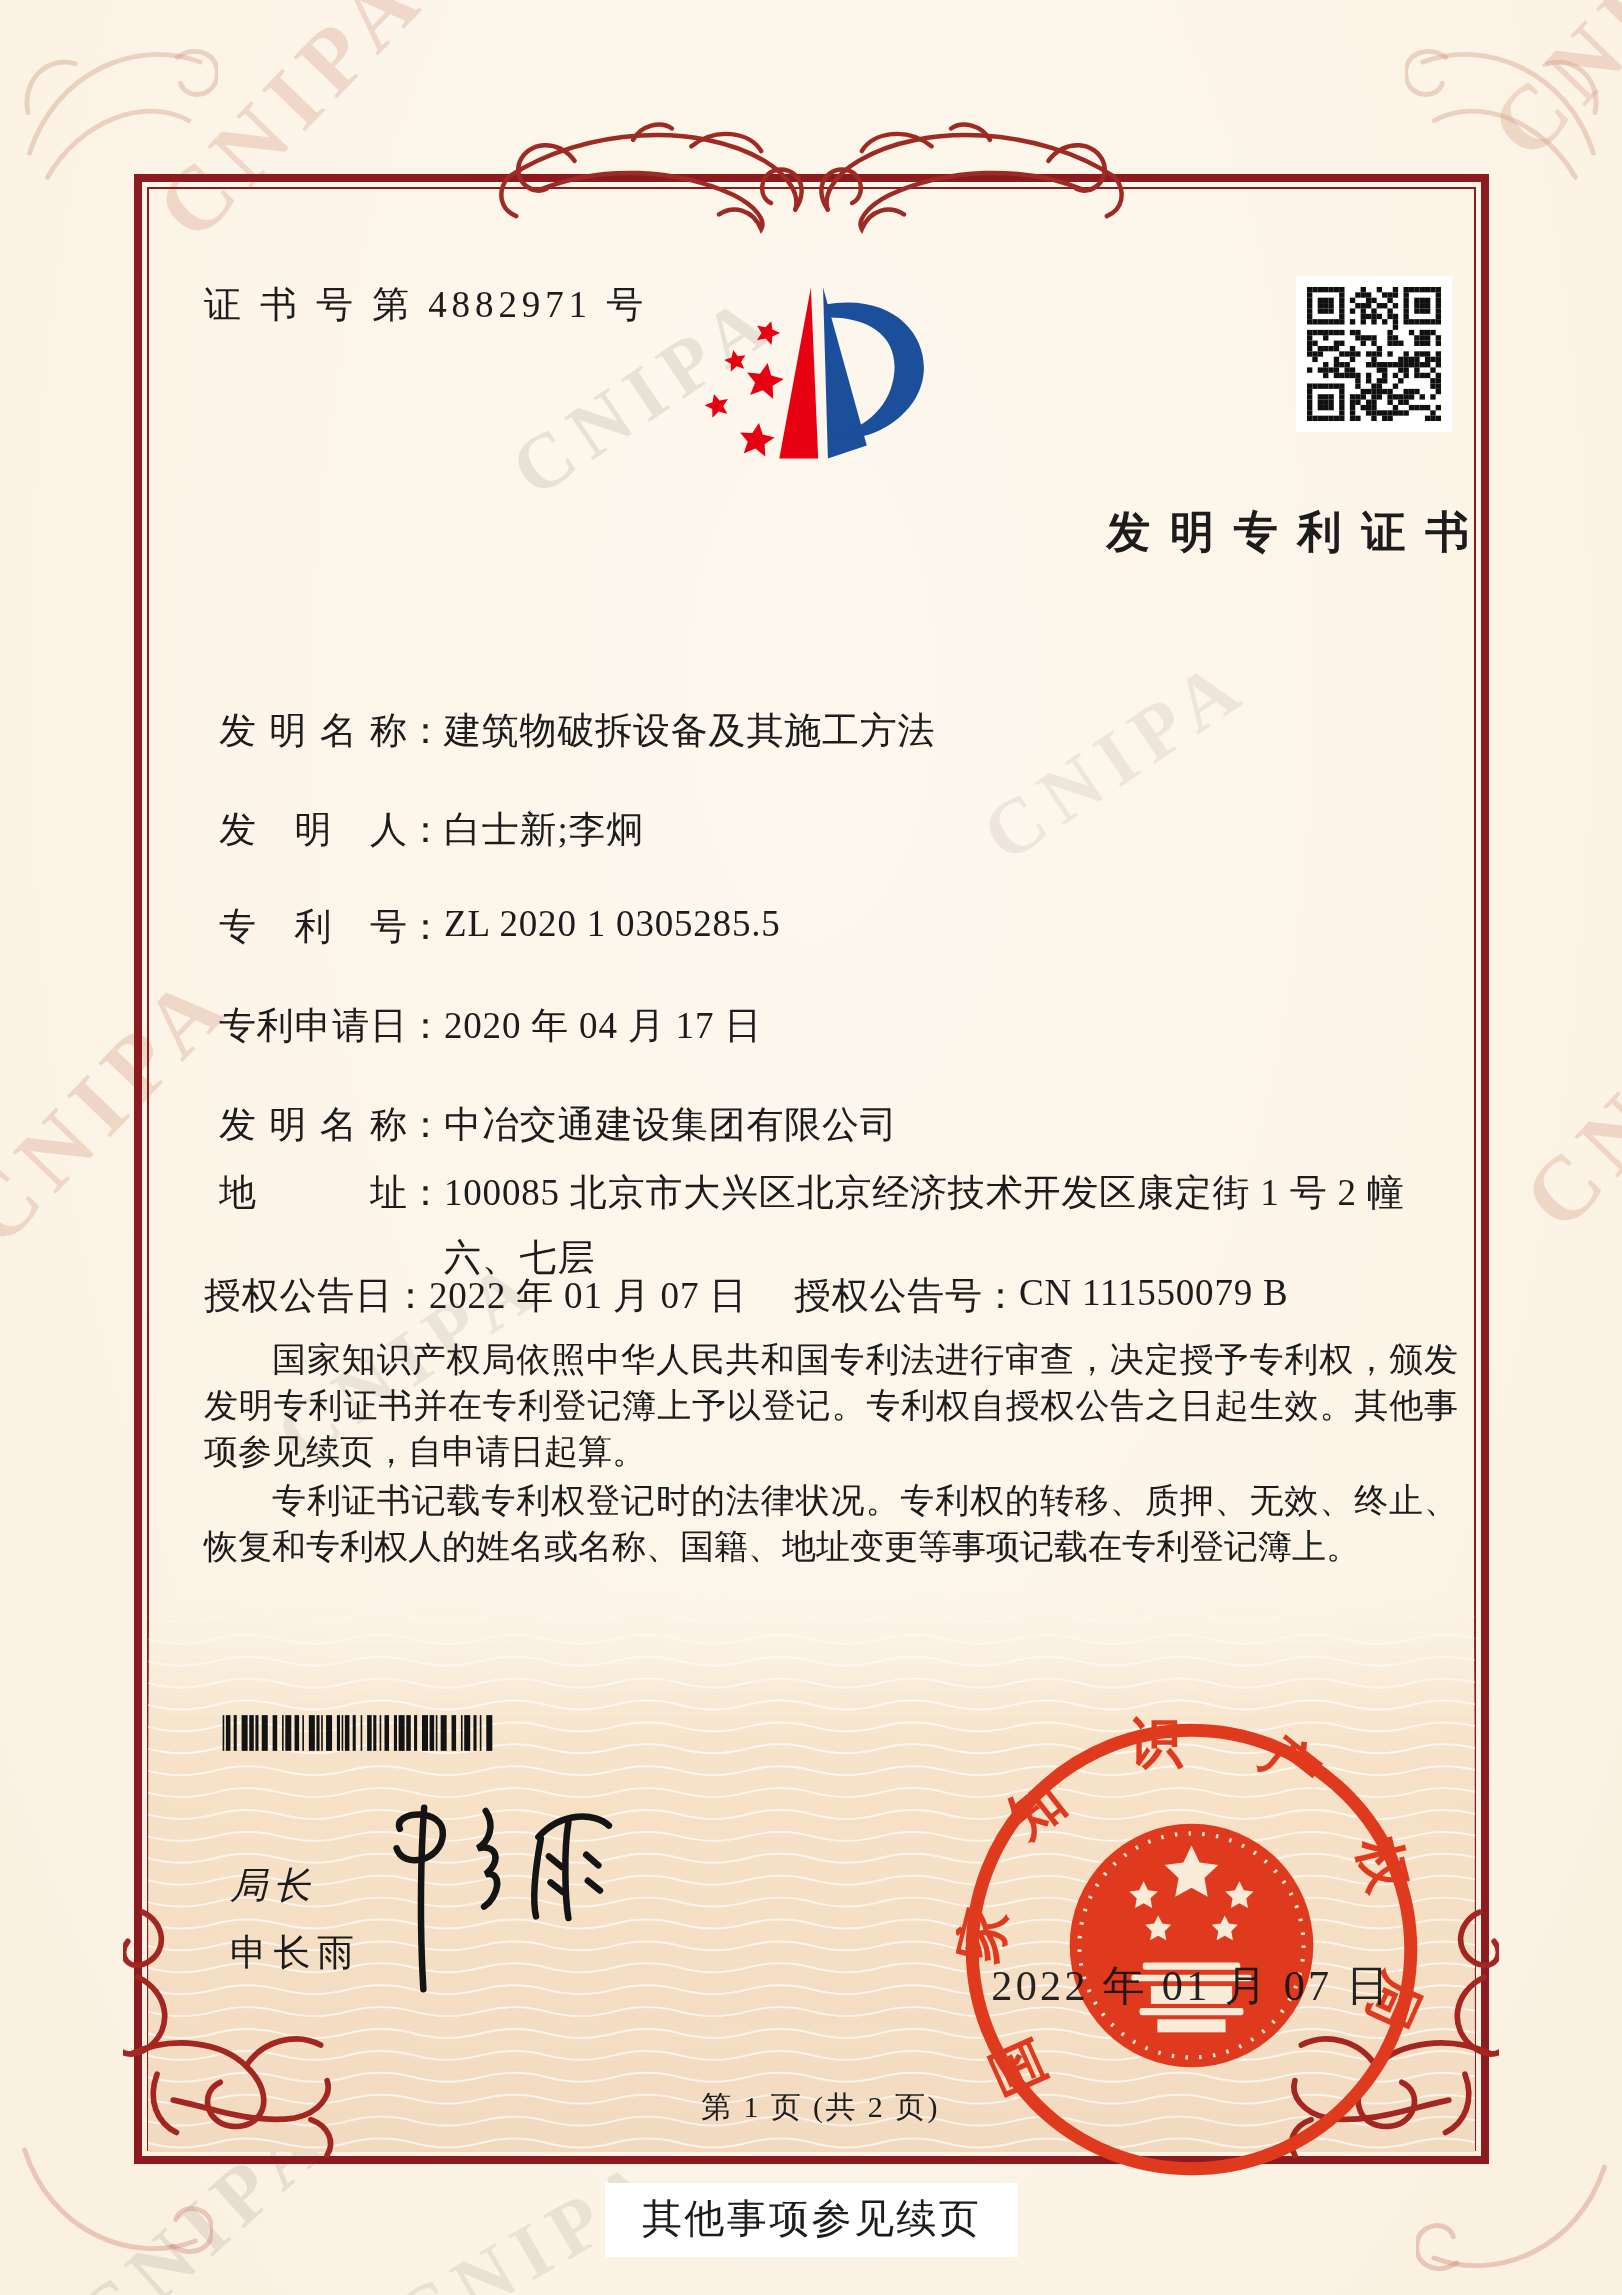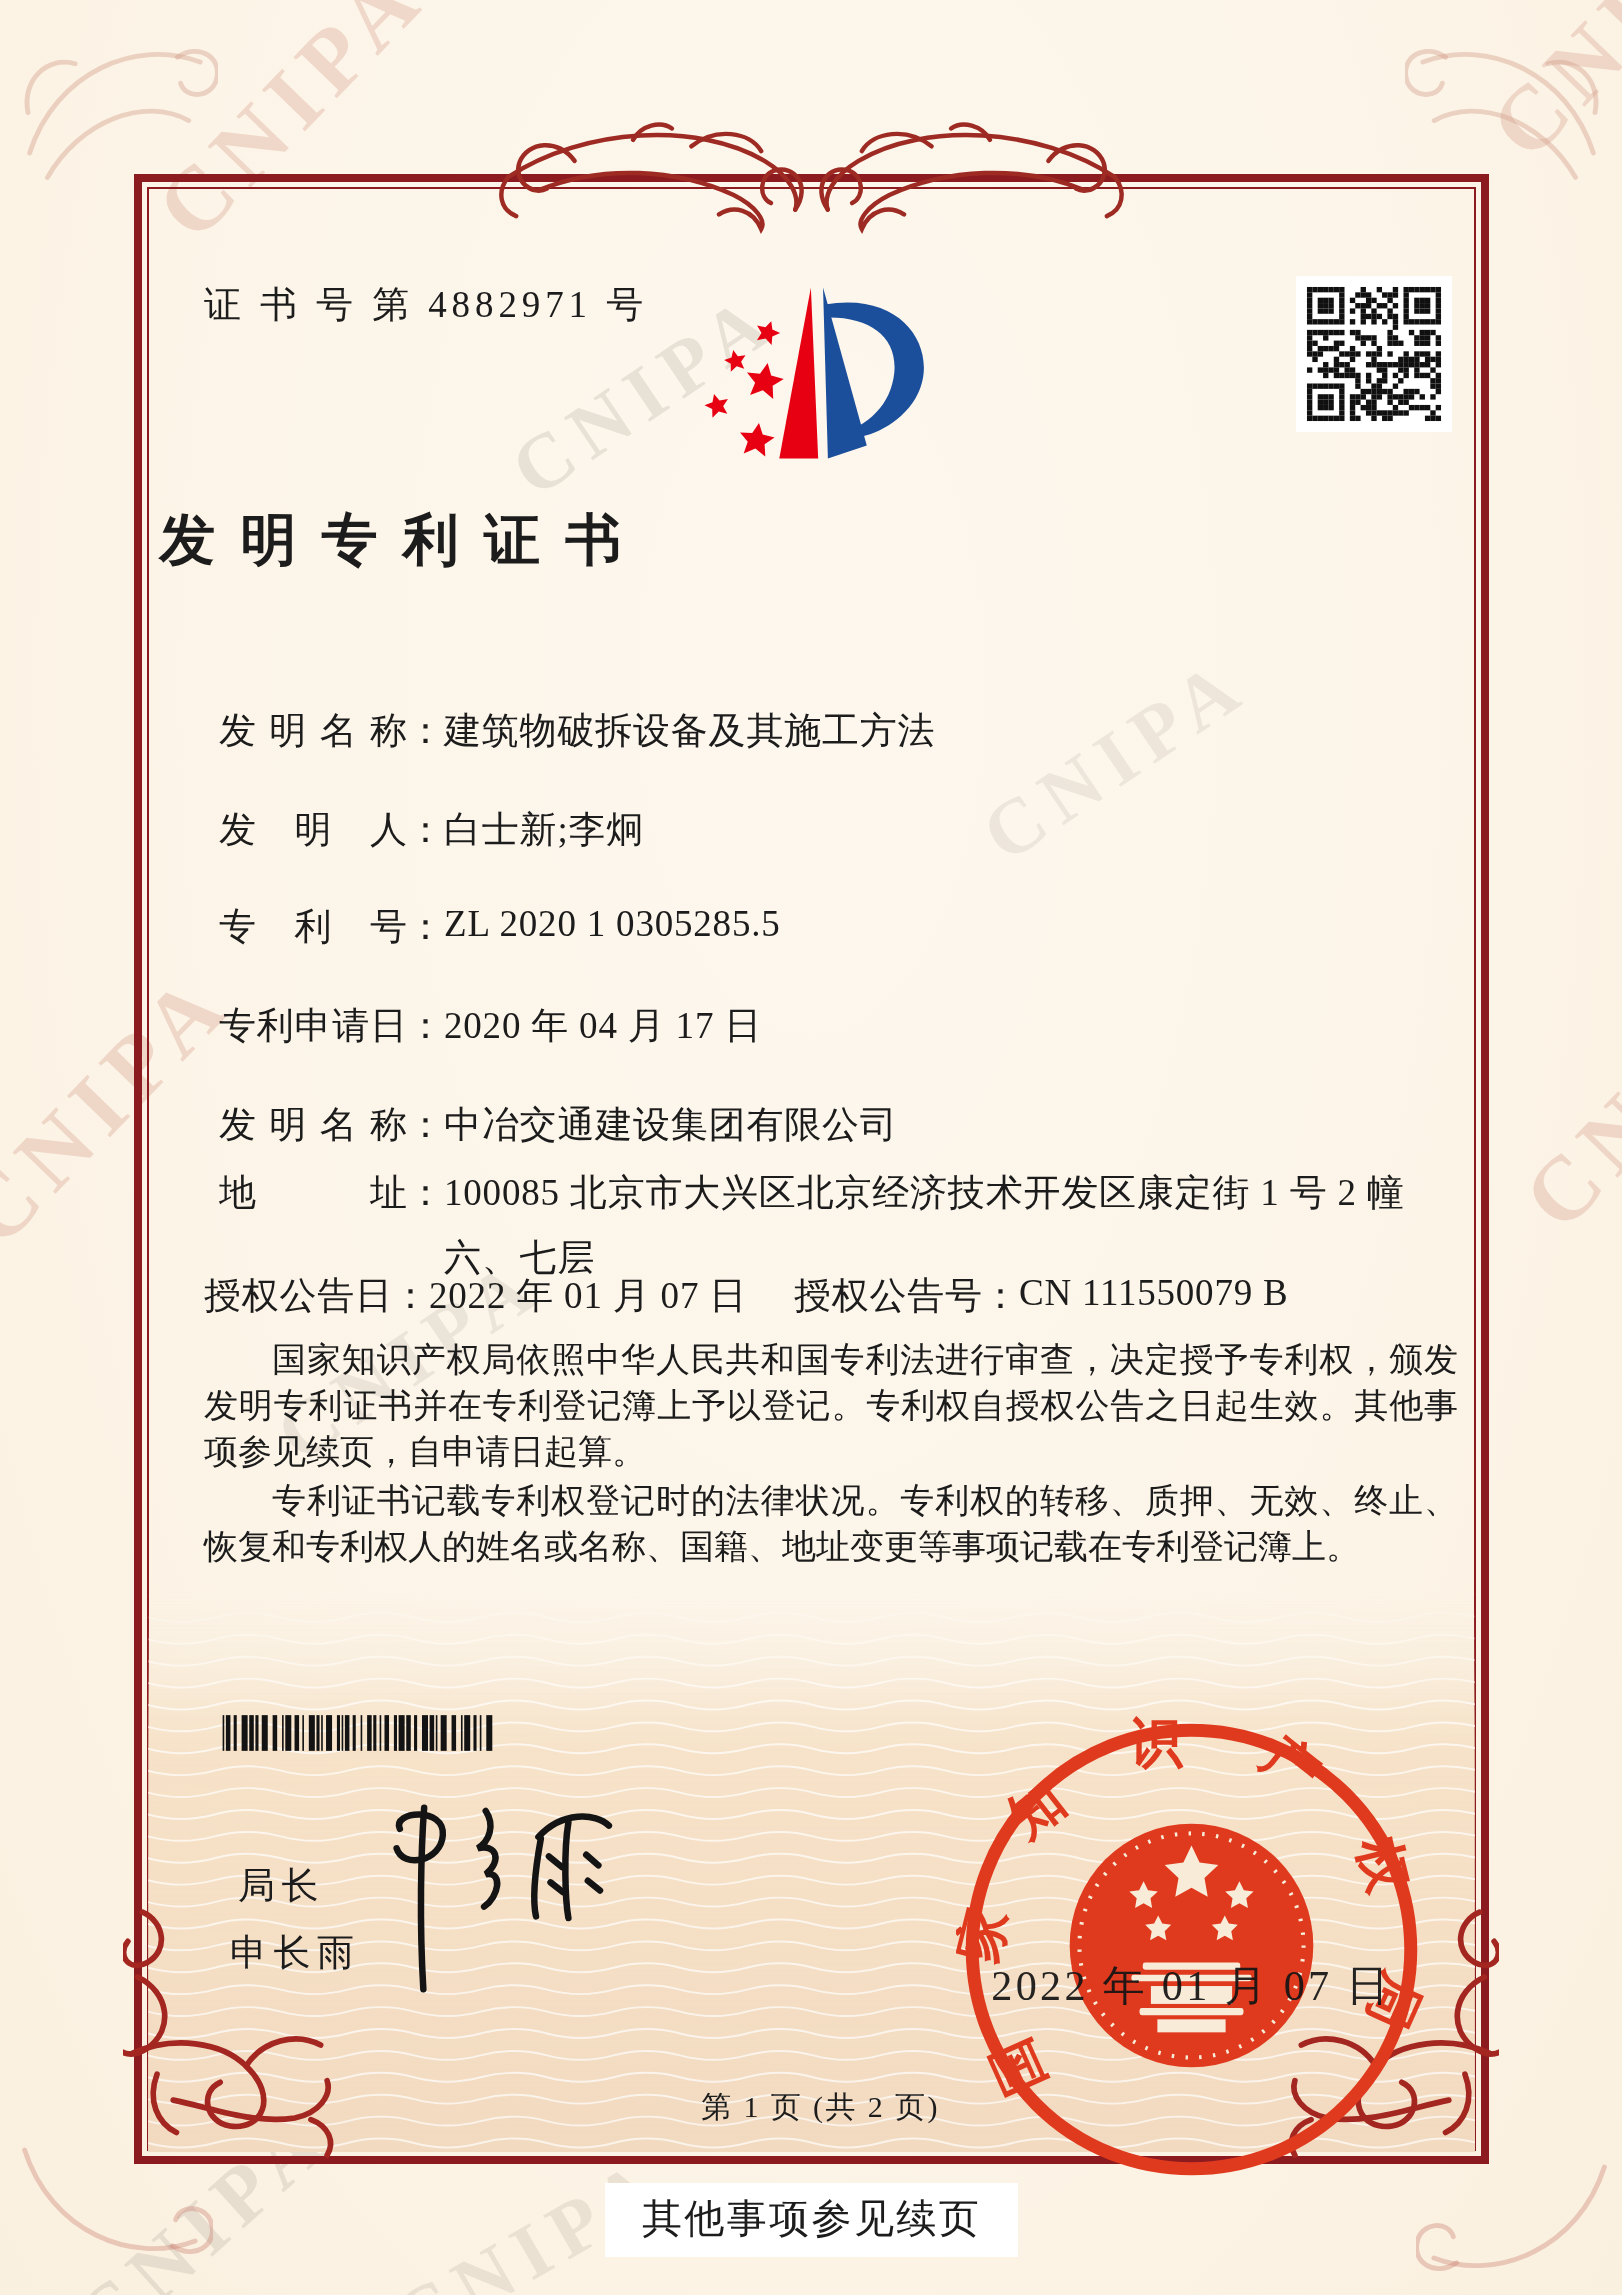--- a/index.html
+++ b/index.html
@@ -15,30 +15,30 @@
   .wm-gray{color:rgba(186,175,162,0.30);}
   .frame{position:absolute;left:134px;top:174px;width:1339px;height:1974px;
          border:8px solid #8c1b1f;}
   .frame-inner{position:absolute;left:4.9px;top:4.9px;right:4.9px;bottom:4.9px;border:2.4px solid #8c1b1f;}
   .waveband{position:absolute;left:148px;top:1584px;width:1327px;height:568px;
     background:linear-gradient(to bottom, rgba(245,224,197,0) 0%, rgba(244,220,190,0.75) 30%, #f2dac0 100%);
     -webkit-mask-image:linear-gradient(to bottom, transparent 0, #000 130px);
     mask-image:linear-gradient(to bottom, transparent 0, #000 130px);}
   .waveband svg{position:absolute;left:0;top:0;}
   .certno{position:absolute;left:204px;top:280px;font-size:37px;letter-spacing:4.9px;}
-  .title{position:absolute;left:134px;width:1355px;top:503px;text-align:left;
-         font-size:56px;font-weight:bold;letter-spacing:0.45em;text-indent:0.45em;}
+  .title{position:absolute;left:134px;width:1355px;top:503px;text-align:right;
+         font-size:44px;font-weight:bold;letter-spacing:0.45em;text-indent:0.45em;}
   .frow{position:absolute;left:219px;font-size:37px;white-space:nowrap;}
   .flabel{display:inline-block;width:188px;text-align:justify;text-align-last:justify;vertical-align:top;}
   .fcolon{display:inline-block;width:37px;vertical-align:top;}
   .fvalue{display:inline-block;vertical-align:top;letter-spacing:0.8px;}
   .paras{position:absolute;left:204px;top:1337px;width:1254px;font-size:34px;line-height:46px;
          text-align:justify;}
   .paras p{margin:0 0 3.2px 0;text-indent:2em;}
-  .sig-title{position:absolute;left:238px;top:1861px;font-size:37px;letter-spacing:6.5px;}
+  .sig-title{position:absolute;left:230px;top:1861px;font-size:37px;letter-spacing:6.5px;font-style:italic;}
   .sig-name{position:absolute;left:230px;top:1928px;font-size:37px;letter-spacing:6.5px;}
   .pageinfo{position:absolute;left:134px;width:1355px;top:2087px;text-align:center;font-size:30px;letter-spacing:2.4px;padding-left:9px;}
   .noteband{position:absolute;left:0;width:1623px;top:2183px;text-align:center;}
   .notebox{display:inline-block;background:#ffffff;padding:8px 37px 11.4px 37px;font-size:40px;letter-spacing:2.4px;}
   .abs{position:absolute;}
   svg{display:block;}
 </style>
 </head>
 <body>
 

